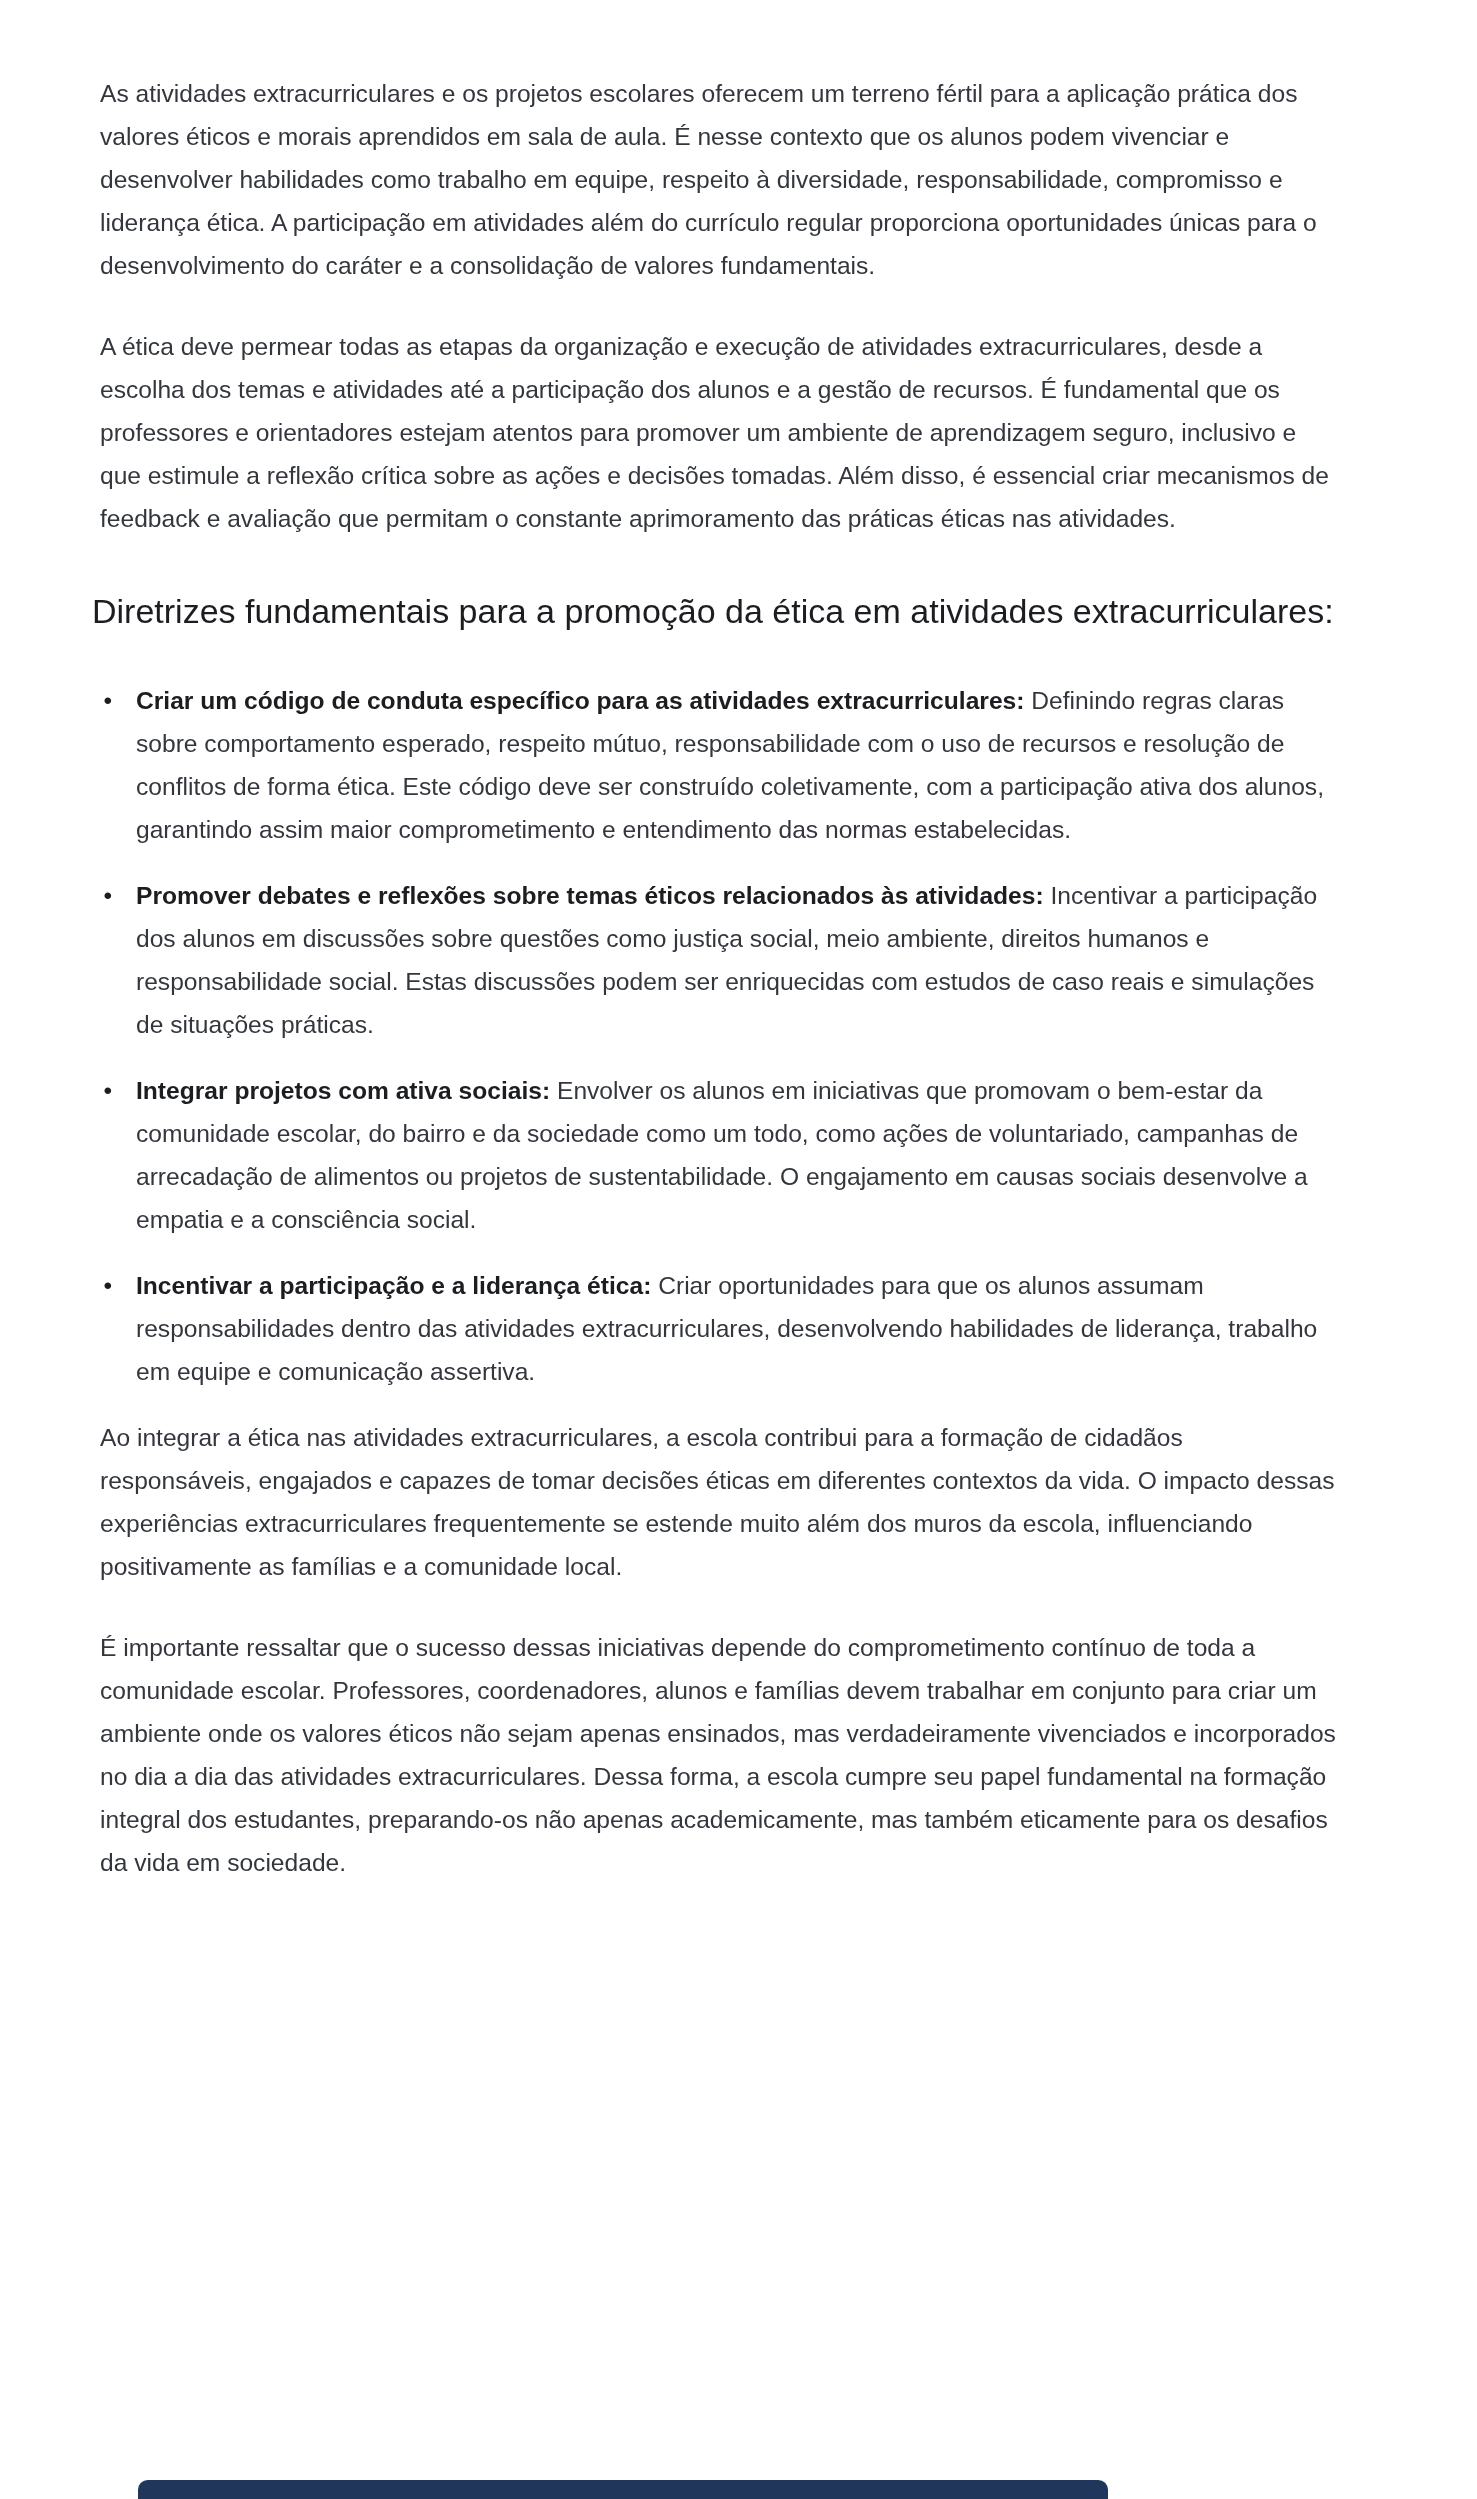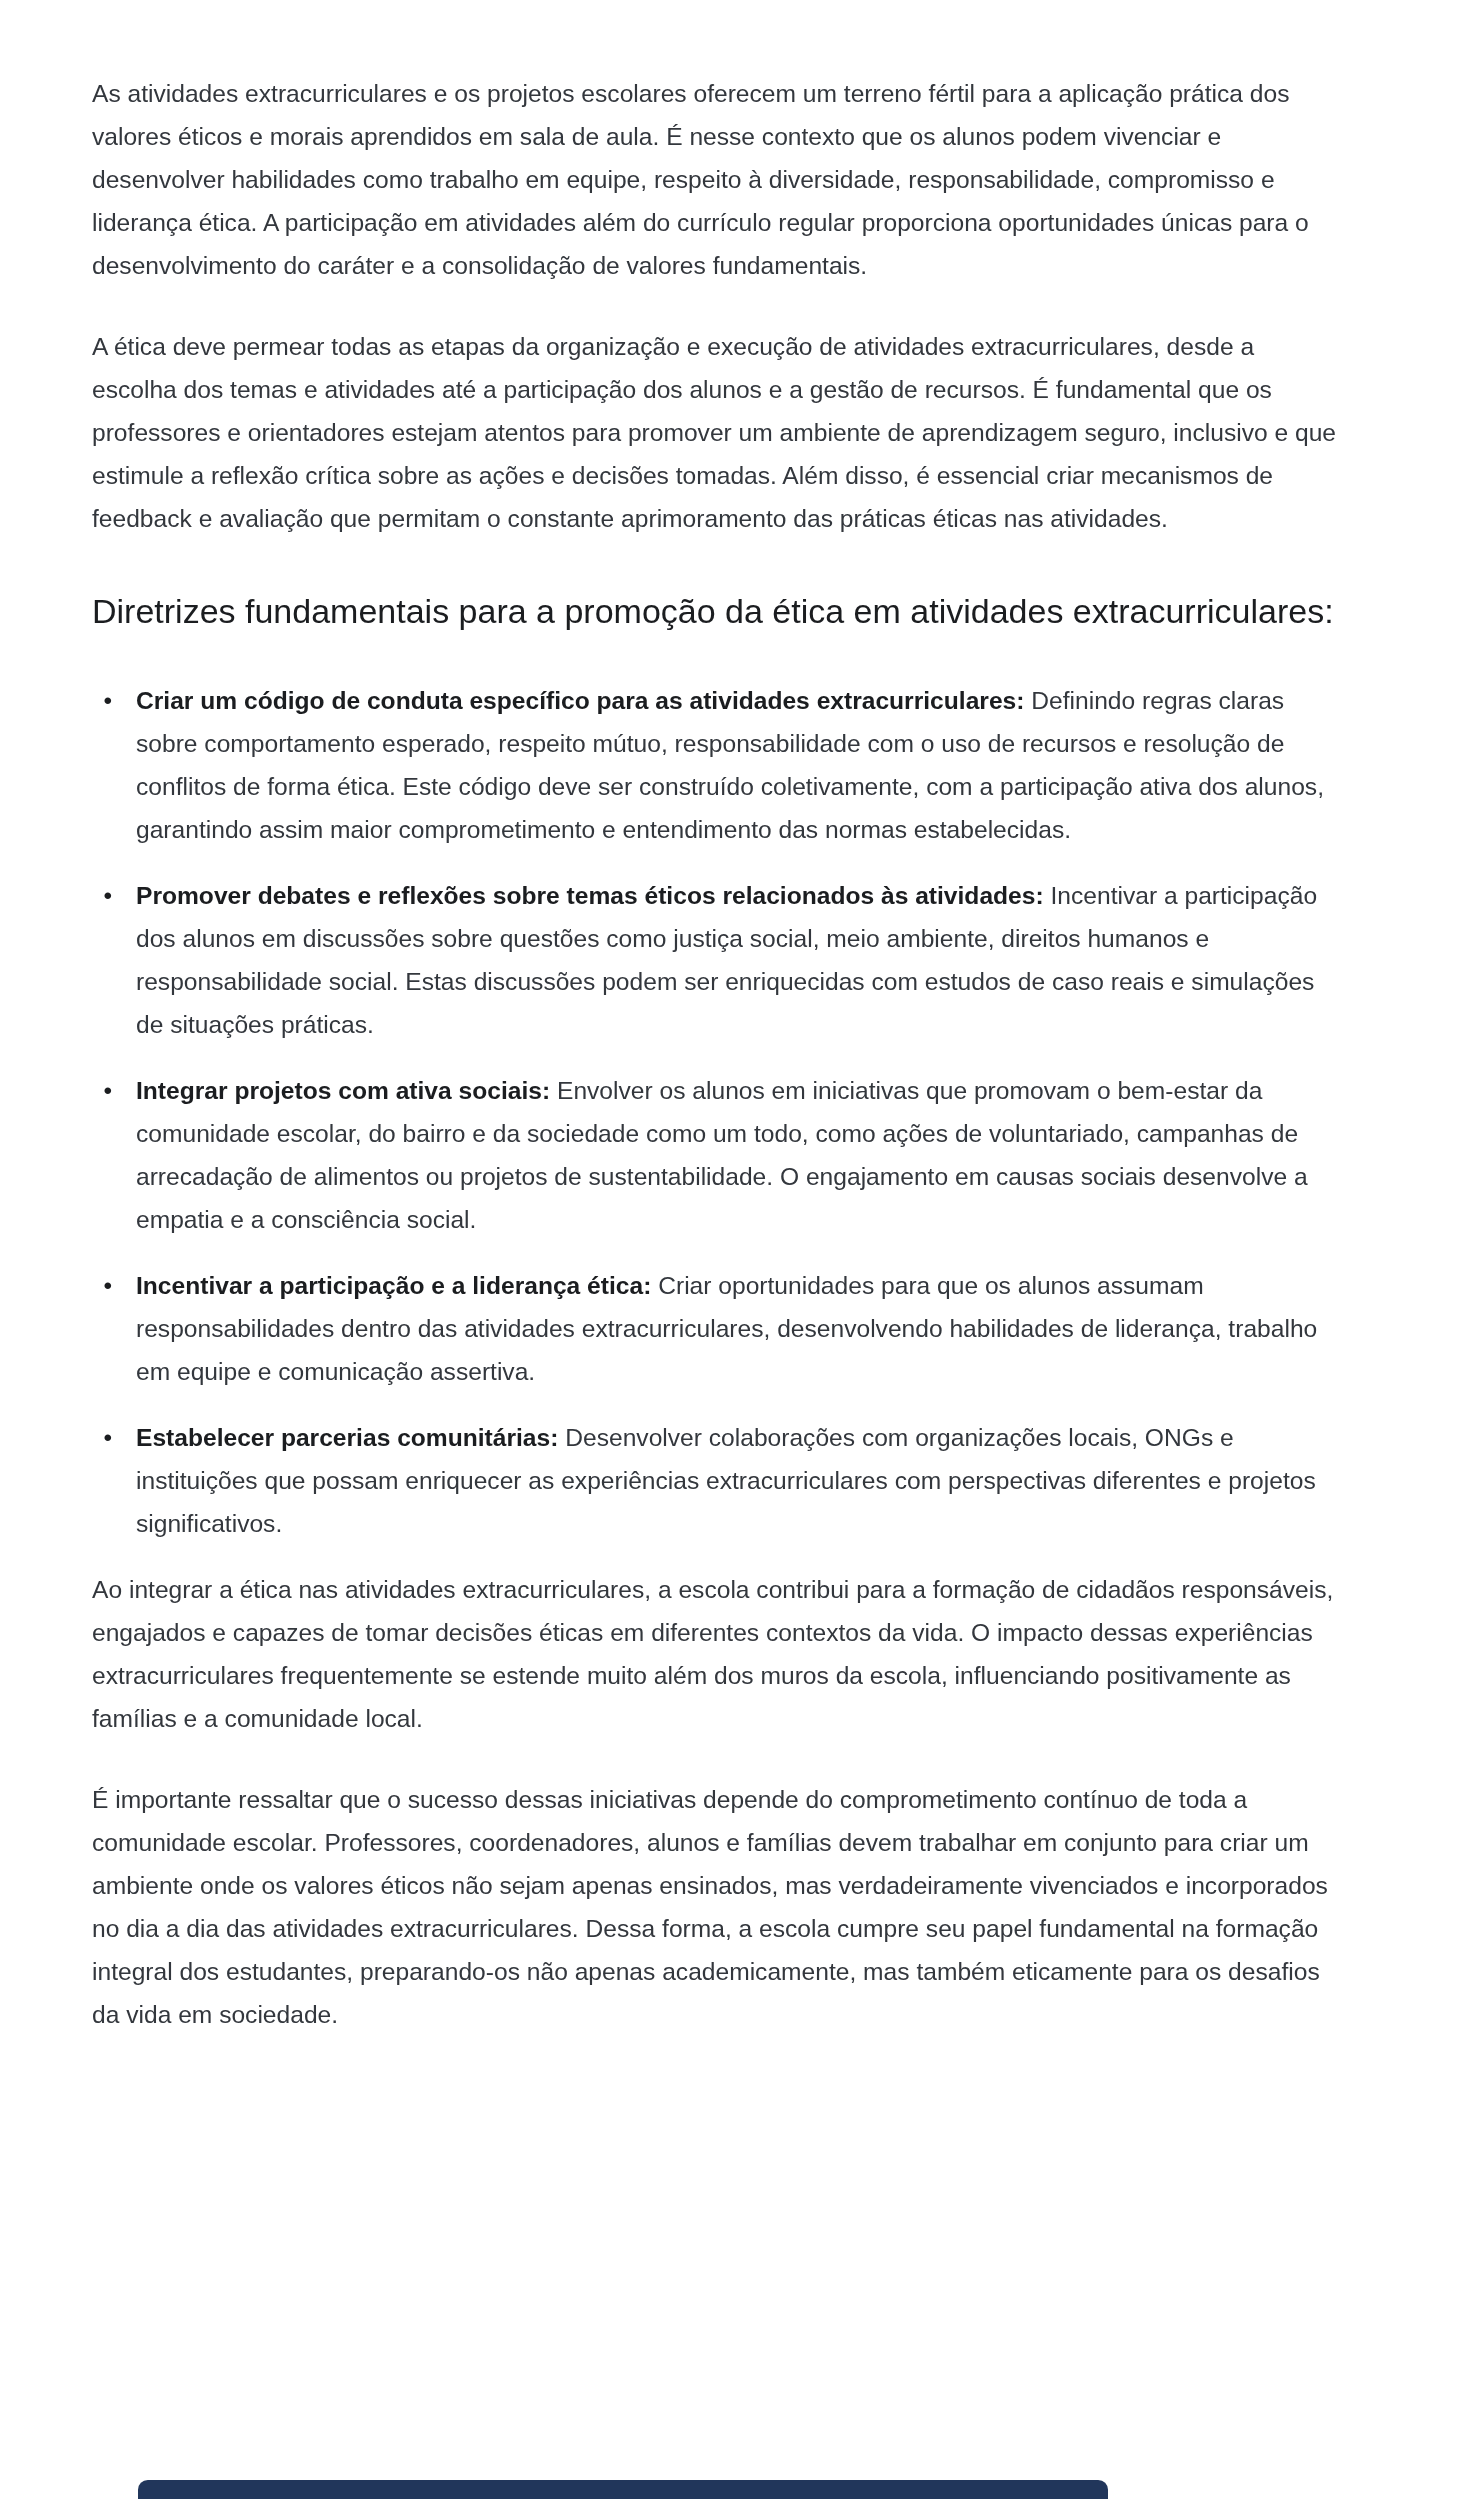--- a/index.html
+++ b/index.html
@@ -28,20 +28,21 @@
     letter-spacing: -0.8px;
     color: #121417;
     margin-bottom: 53px;
     max-width: 1165px;
   }
   .para {
     font-size: 24.6px;
     line-height: 43px;
     color: #33373d;
     margin-bottom: 38px;
+    margin-left: 8px;
   }
   .section-heading {
     font-size: 34px;
     font-weight: 400;
     color: #1b1d20;
     margin-top: 49px;
     margin-bottom: 46px;
     line-height: 1.3;
   }
   ul.guidelines {
@@ -97,24 +98,20 @@
       <span>Incentivar a participação dos alunos em discussões sobre questões como justiça social, meio ambiente, direitos humanos e responsabilidade social. Estas discussões podem ser enriquecidas com estudos de caso reais e simulações de situações práticas.</span>
     </li>
     <li>
       <strong class="lead">Integrar projetos com ativa sociais:</strong>
       <span>Envolver os alunos em iniciativas que promovam o bem-estar da comunidade escolar, do bairro e da sociedade como um todo, como ações de voluntariado, campanhas de arrecadação de alimentos ou projetos de sustentabilidade. O engajamento em causas sociais desenvolve a empatia e a consciência social.</span>
     </li>
     <li>
       <strong class="lead">Incentivar a participação e a liderança ética:</strong>
       <span>Criar oportunidades para que os alunos assumam responsabilidades dentro das atividades extracurriculares, desenvolvendo habilidades de liderança, trabalho em equipe e comunicação assertiva.</span>
     </li>
-    <li>
-      <strong class="lead">Estabelecer parcerias comunitárias:</strong>
-      <span>Desenvolver colaborações com organizações locais, ONGs e instituições que possam enriquecer as experiências extracurriculares com perspectivas diferentes e projetos significativos.</span>
-    </li>
   </ul>
 
   <p class="para">Ao integrar a ética nas atividades extracurriculares, a escola contribui para a formação de cidadãos responsáveis, engajados e capazes de tomar decisões éticas em diferentes contextos da vida. O impacto dessas experiências extracurriculares frequentemente se estende muito além dos muros da escola, influenciando positivamente as famílias e a comunidade local.</p>
   <p class="para">É importante ressaltar que o sucesso dessas iniciativas depende do comprometimento contínuo de toda a comunidade escolar. Professores, coordenadores, alunos e famílias devem trabalhar em conjunto para criar um ambiente onde os valores éticos não sejam apenas ensinados, mas verdadeiramente vivenciados e incorporados no dia a dia das atividades extracurriculares. Dessa forma, a escola cumpre seu papel fundamental na formação integral dos estudantes, preparando-os não apenas academicamente, mas também eticamente para os desafios da vida em sociedade.</p>
 
 </div>
 
 <div class="footer-bar" style="background: rgb(33, 54, 91);"></div>
 
 

